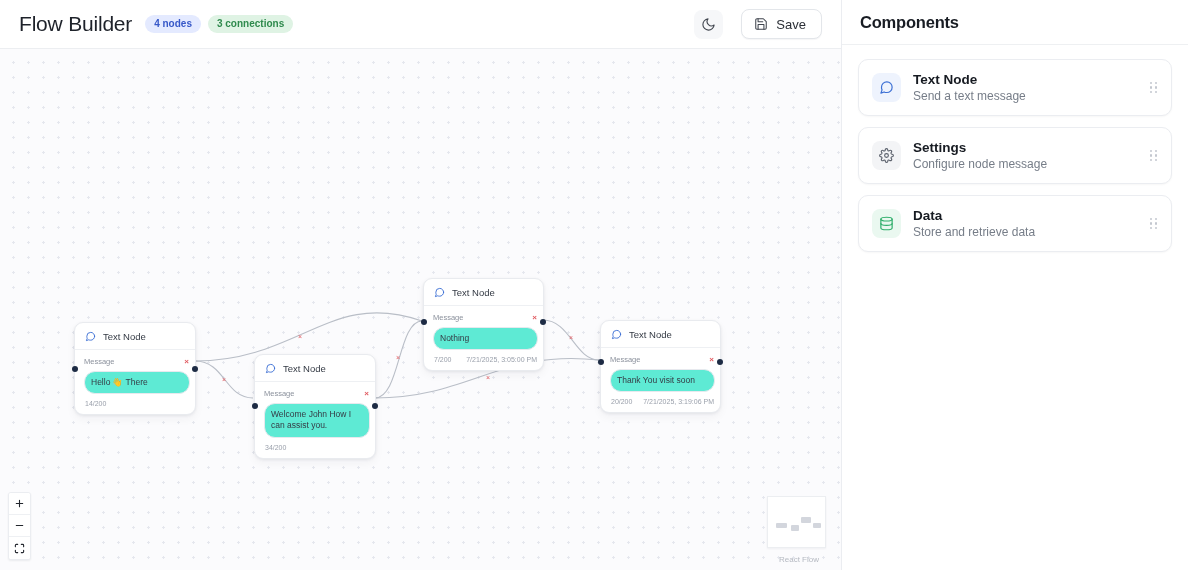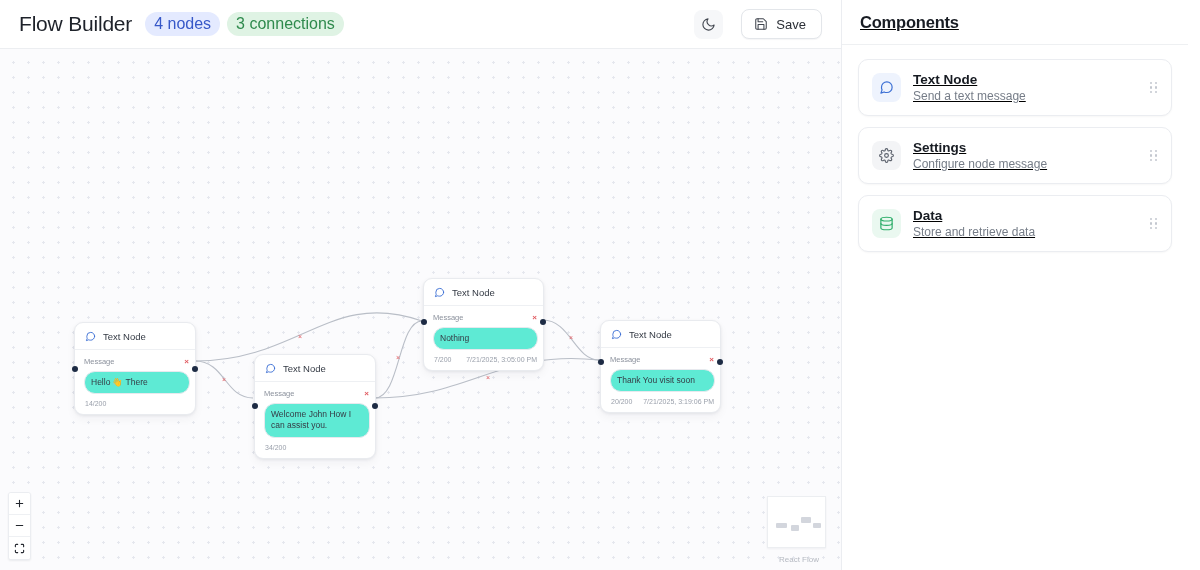--- a/index.html
+++ b/index.html
@@ -19,22 +19,22 @@
     background: #ffffff;
     border-bottom: 1px solid #eceef1;
     display: flex; align-items: center;
   }
   .app-title {
     font-size: 21px; font-weight: 400; color: #1e222a;
     margin-left: 19px; letter-spacing: -0.2px;
   }
   .badge {
     margin-left: 13px; border-radius: 999px;
-    font-size: 16px; padding: 4px 9px 4px 9px; line-height: 1;
-    font-weight: 400;
+    font-size: 10px; padding: 4px 9px 4px 9px; line-height: 1;
+    font-weight: 700;
   }
   .badge-nodes { background: #e4eaff; color: #3758c8; }
   .badge-conns { background: #dff3e4; color: #2f8a4d; margin-left: 7px; }
 
   .topbar-right {
     margin-left: auto; display: flex; align-items: center; gap: 18px;
     margin-right: 19px;
   }
   .icon-btn {
     width: 29px; height: 29px; border-radius: 8px;
@@ -133,21 +133,20 @@
   .mm-node { position: absolute; background: #d3d6dd; border-radius: 1px; }
   .attrib {
     position: absolute; right: 22px; bottom: 6px;
     font-size: 8px; color: #b5b9c1;
   }
 
   
   .sidebar {
     width: 359px; height: 570px; background: #fff;
     border-left: 1px solid #ebedf1;
-    text-decoration: underline;
   }
   .side-head { padding: 13px 18px 12px 18px; border-bottom: 1px solid #eef0f2; }
   .side-title { font-size: 16.5px; font-weight: 700; color: #181c23; letter-spacing: -.2px; }
   .side-sub { font-size: 12.5px; color: #737a86; margin-top: 3px; }
   .side-list { padding: 14px 16px 0 16px; display: flex; flex-direction: column; gap: 11px; }
   .comp-card {
     display: flex; align-items: center;
     border: 1px solid #ebedf1; border-radius: 10px;
     background: #fff; padding: 12px 14px 12px 13px;
     box-shadow: 0 1px 2px rgba(16,24,40,.035);

